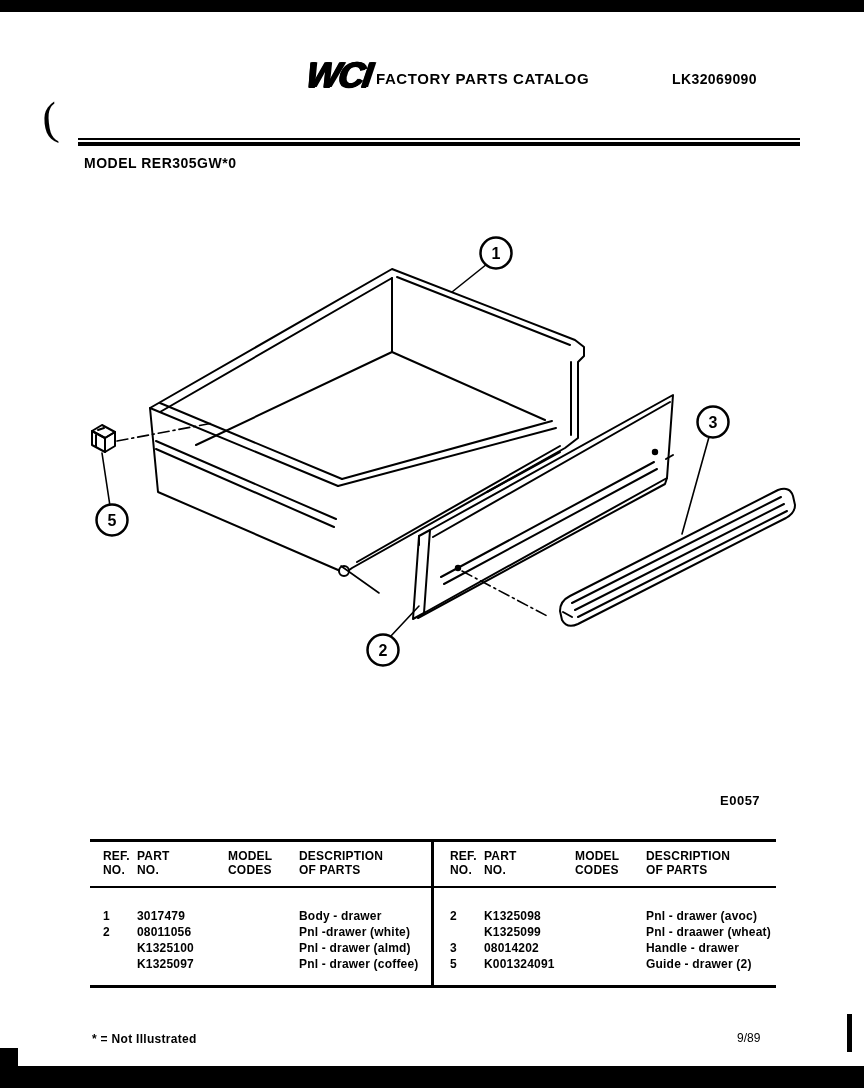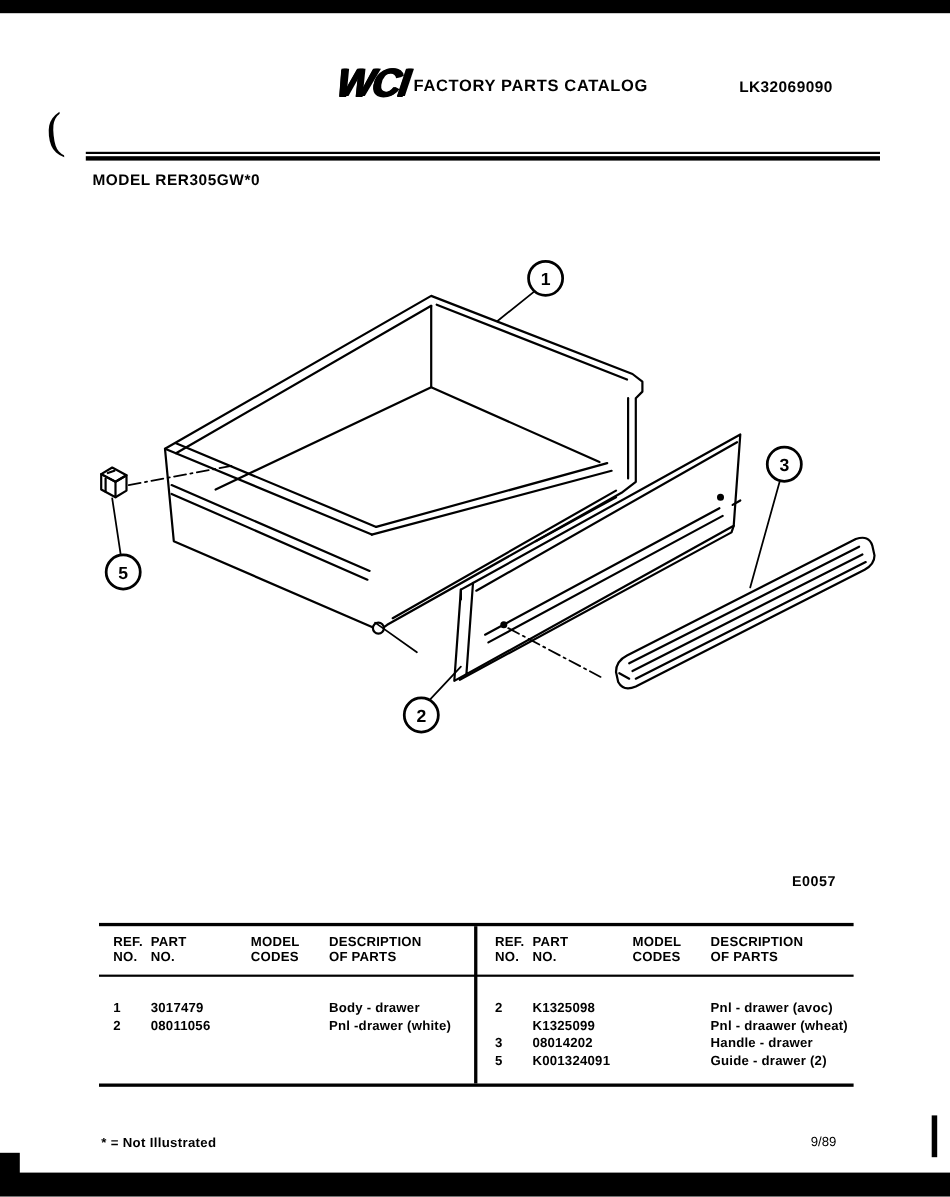--- a/index.html
+++ b/index.html
@@ -170,20 +170,32 @@
           <div>3017479</div>
           <div></div>
           <div>Body - drawer</div>
         </div>
         <div class="trow">
           <div>2</div>
           <div>08011056</div>
           <div></div>
           <div>Pnl -drawer (white)</div>
         </div>
+        <div class="trow">
+          <div></div>
+          <div>K1325100</div>
+          <div></div>
+          <div>Pnl - drawer (almd)</div>
+        </div>
+        <div class="trow">
+          <div></div>
+          <div>K1325097</div>
+          <div></div>
+          <div>Pnl - drawer (coffee)</div>
+        </div>
       </div>
     </div>
 
     <div class="thalf right">
       <div class="thead">
         <div class="trow">
           <div>
               <div>REF.</div>
               <div>NO.</div>
             </div>

